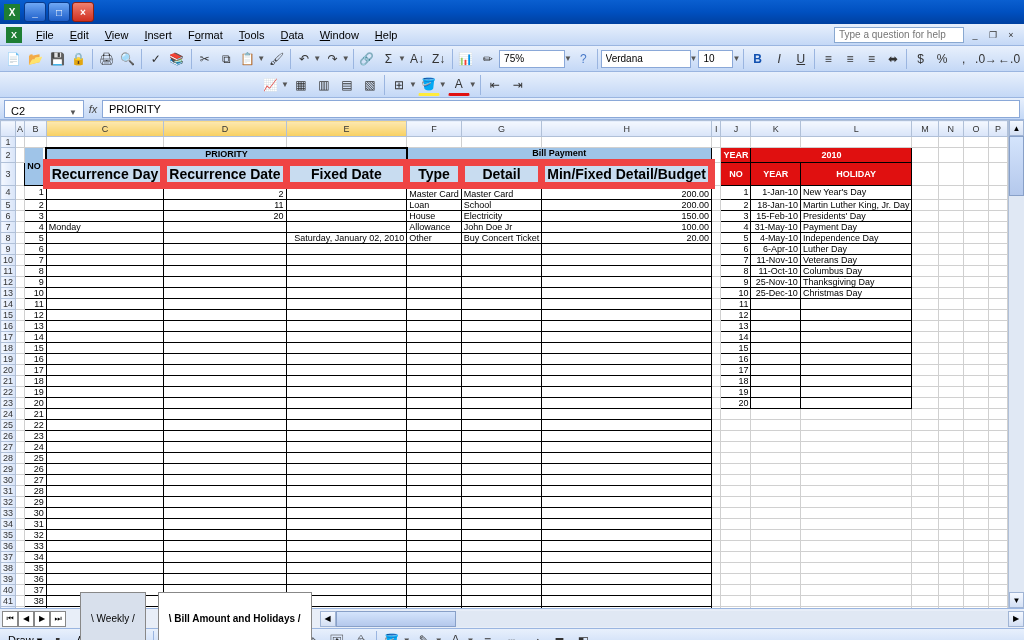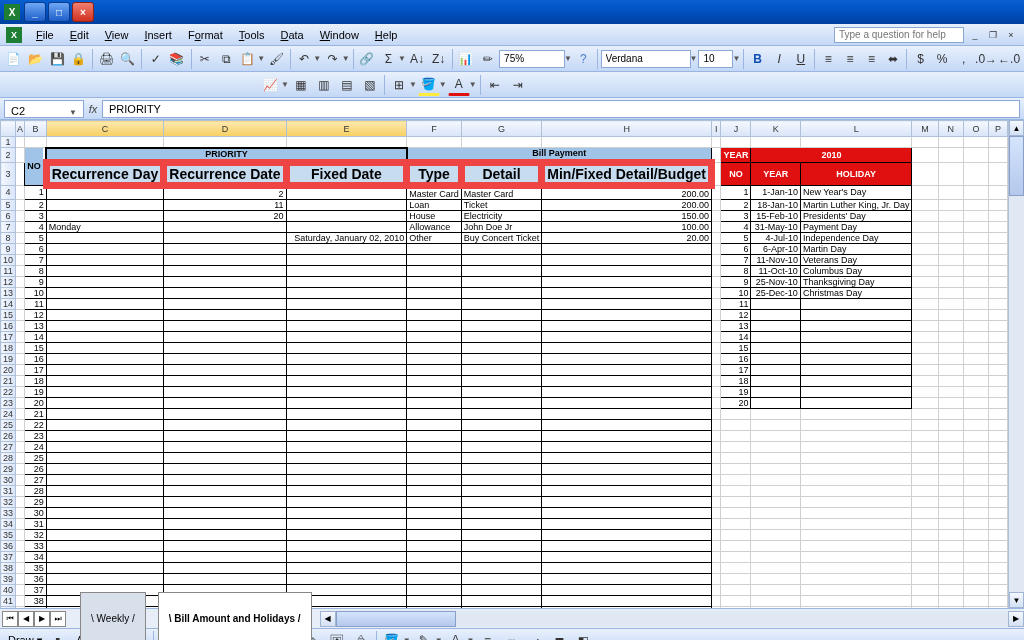--- a/index.html
+++ b/index.html
@@ -288,21 +288,21 @@
             <td class=""></td>
           </tr>
           <tr>
             <th class="rowhdr">5</th>
             <td class=""></td>
             <td class="bord r">2</td>
             <td class="bord"></td>
             <td class="bord r">11</td>
             <td class="bord r"></td>
             <td class="bord">Loan</td>
-            <td class="bord">Ticket</td>
+            <td class="bord">School</td>
             <td class="bord r">200.00</td>
             <td class=""></td>
             <td class="bord r">2</td>
             <td class="bord r">18-Jan-10</td>
             <td class="bord">Martin Luther King, Jr. Day</td>
             <td class=""></td>
             <td class=""></td>
             <td class=""></td>
             <td class=""></td>
           </tr>
@@ -349,41 +349,41 @@
             <td class=""></td>
             <td class="bord r">5</td>
             <td class="bord"></td>
             <td class="bord r"></td>
             <td class="bord r">Saturday, January 02, 2010</td>
             <td class="bord">Other</td>
             <td class="bord">Buy Concert Ticket</td>
             <td class="bord r">20.00</td>
             <td class=""></td>
             <td class="bord r">5</td>
-            <td class="bord r">4-Jul-10</td>
+            <td class="bord r">4-May-10</td>
             <td class="bord">Independence Day</td>
             <td class=""></td>
             <td class=""></td>
             <td class=""></td>
             <td class=""></td>
           </tr>
           <tr>
             <th class="rowhdr">9</th>
             <td class=""></td>
             <td class="bord r">6</td>
             <td class="bord"></td>
             <td class="bord"></td>
             <td class="bord"></td>
             <td class="bord"></td>
             <td class="bord"></td>
             <td class="bord"></td>
             <td class=""></td>
             <td class="bord r">6</td>
             <td class="bord r">6-Apr-10</td>
-            <td class="bord">Martin Day</td>
+            <td class="bord">Luther Day</td>
             <td class=""></td>
             <td class=""></td>
             <td class=""></td>
             <td class=""></td>
           </tr>
           <tr>
             <th class="rowhdr">10</th>
             <td class=""></td>
             <td class="bord r">7</td>
             <td class="bord"></td>

